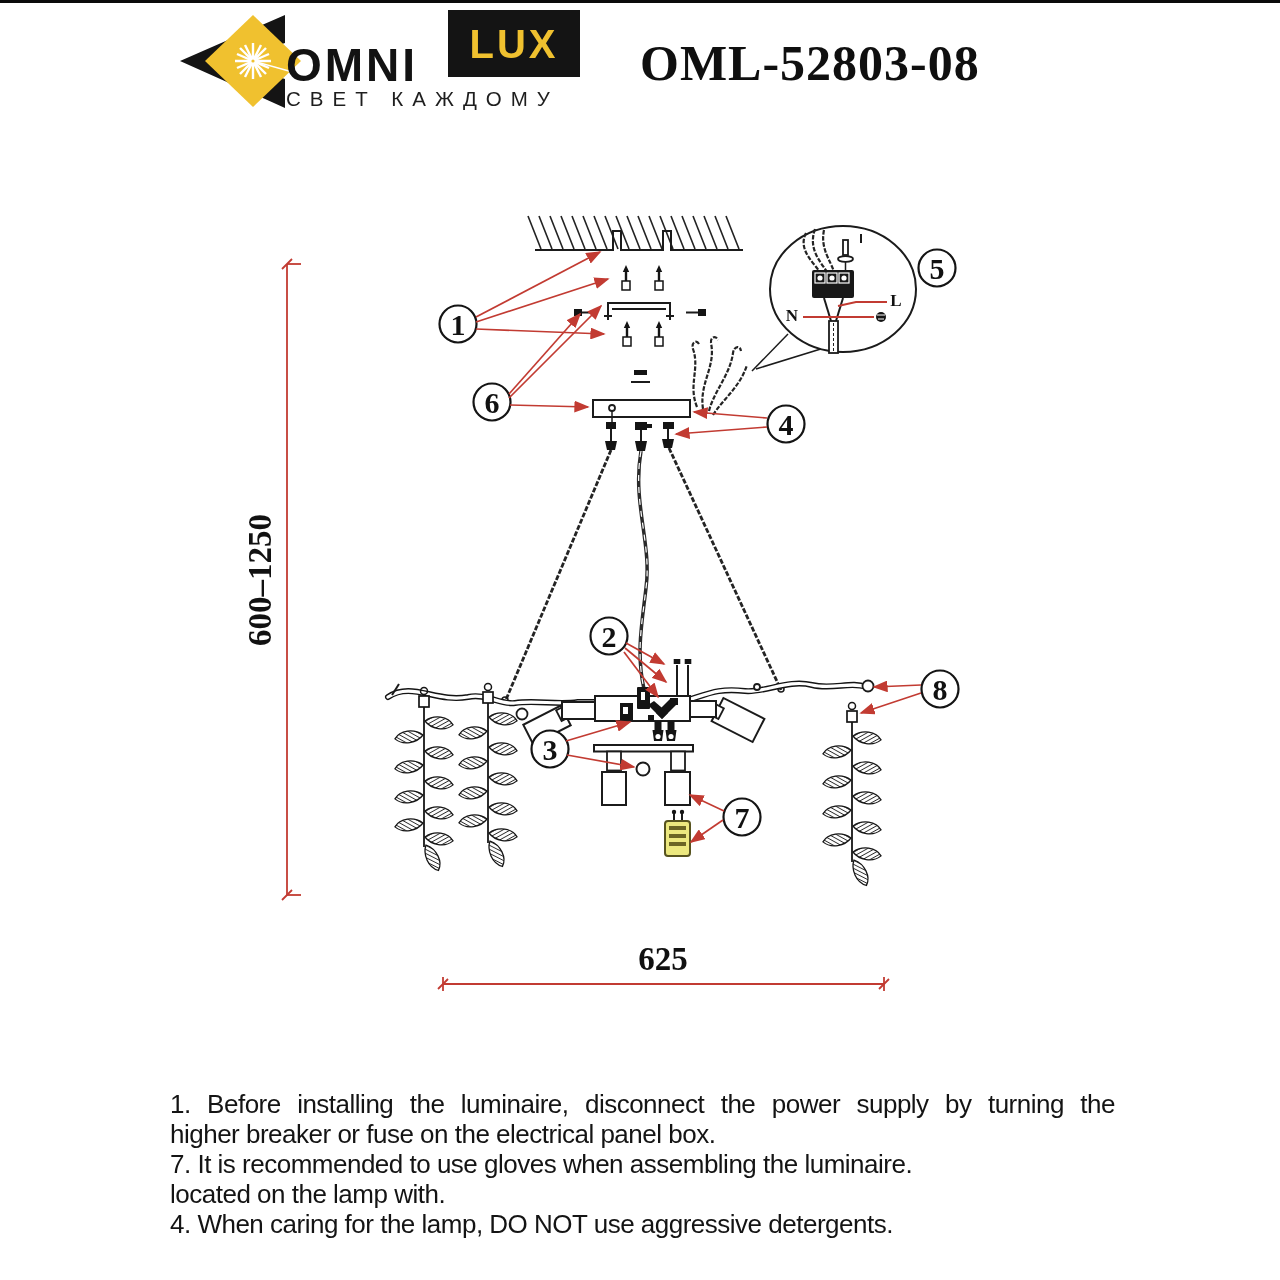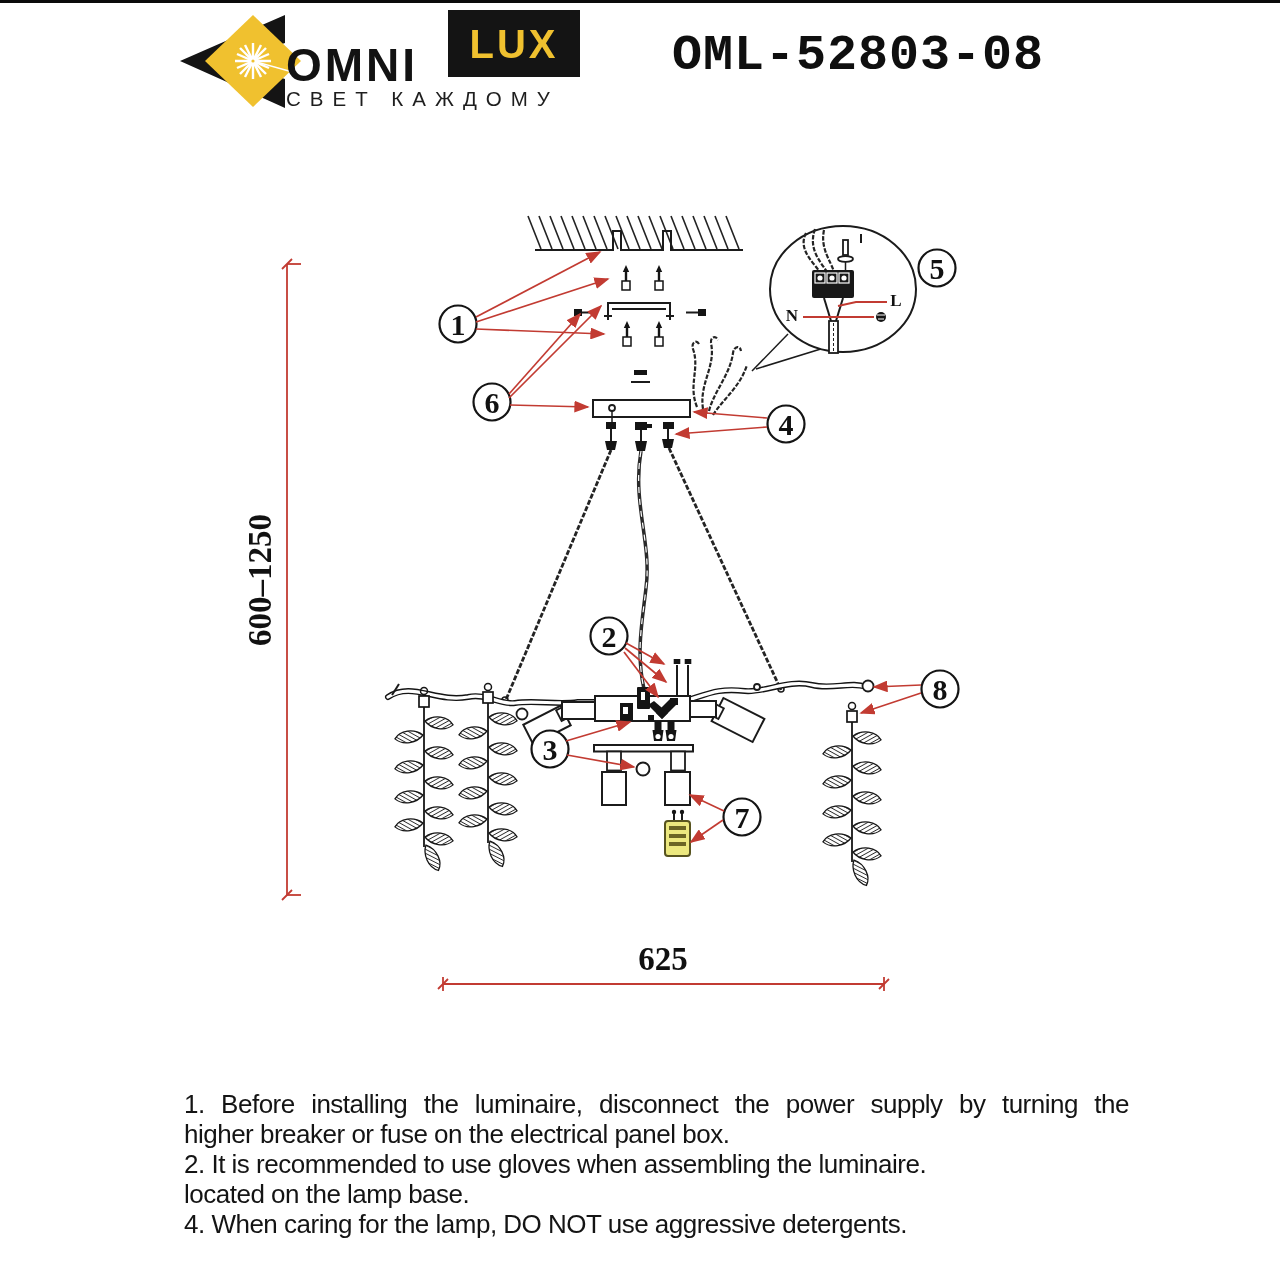--- a/index.html
+++ b/index.html
@@ -1,22 +1,22 @@
 <!DOCTYPE html>
 <html><head>
 <meta charset="utf-8">
 <style>
   html,body{margin:0;padding:0;background:#fff;}
   .page{position:relative;width:1280px;height:1280px;background:#fff;overflow:hidden;
         border-top:3px solid #0a0a0a;font-family:"Liberation Sans",sans-serif;}
   .logo-svg{position:absolute;left:172px;top:4px;}
-  .model{position:absolute;left:640px;top:24px;width:400px;font-size:50px;font-weight:bold;
-         color:#0f0f0f;letter-spacing:1px;font-family:Liberation Mono, monospace;margin-left:32px;}
+  .model{position:absolute;left:640px;top:31px;width:400px;font-size:50px;font-weight:bold;
+         color:#0f0f0f;letter-spacing:1px;font-family:Liberation Serif, serif;}
   .diagram{position:absolute;left:150px;top:130px;}
-  .instructions{position:absolute;left:184px;top:1086px;width:945px;color:#141414;
+  .instructions{position:absolute;left:170px;top:1086px;width:945px;color:#141414;
                 font-size:26px;line-height:30px;letter-spacing:-0.5px;}
   .instructions .jl{text-align:justify;text-align-last:justify;}
   
   .k{stroke:#1b1b1b;stroke-width:2;fill:none;}
   .k15{stroke:#1b1b1b;stroke-width:1.5;fill:none;}
   .kf{fill:#141414;stroke:none;}
   .wf{fill:#ffffff;stroke:#1b1b1b;stroke-width:2;}
   .wf18{fill:#ffffff;stroke:#1b1b1b;stroke-width:1.8;}
   .rope{stroke:#242424;stroke-width:2.8;fill:none;stroke-dasharray:5 1.8;}
   .wire{stroke:#242424;stroke-width:2.2;fill:none;stroke-dasharray:4.5 1.6;}
@@ -379,18 +379,18 @@
       <line class="dim" x1="884" y1="974" x2="884" y2="988"></line>
       <line class="dim" x1="438" y1="986" x2="448" y2="976" stroke-width="2.2"></line>
       <line class="dim" x1="879" y1="986" x2="889" y2="976" stroke-width="2.2"></line>
       <text class="dimtxt" x="663" y="967">625</text>
     </g>
   </svg>
 
   <div class="instructions">
     <div class="jl">1. Before installing the luminaire, disconnect the power supply by turning the</div>
     <div>higher breaker or fuse on the electrical panel box.</div>
-    <div>2. It is recommended to use gloves when assembling the luminaire.</div>
-    <div>located on the lamp base.</div>
+    <div>7. It is recommended to use gloves when assembling the luminaire.</div>
+    <div>located on the lamp with.</div>
     <div>4. When caring for the lamp, DO NOT use aggressive detergents.</div>
   </div>
 
 </div>
 
 </body></html>

